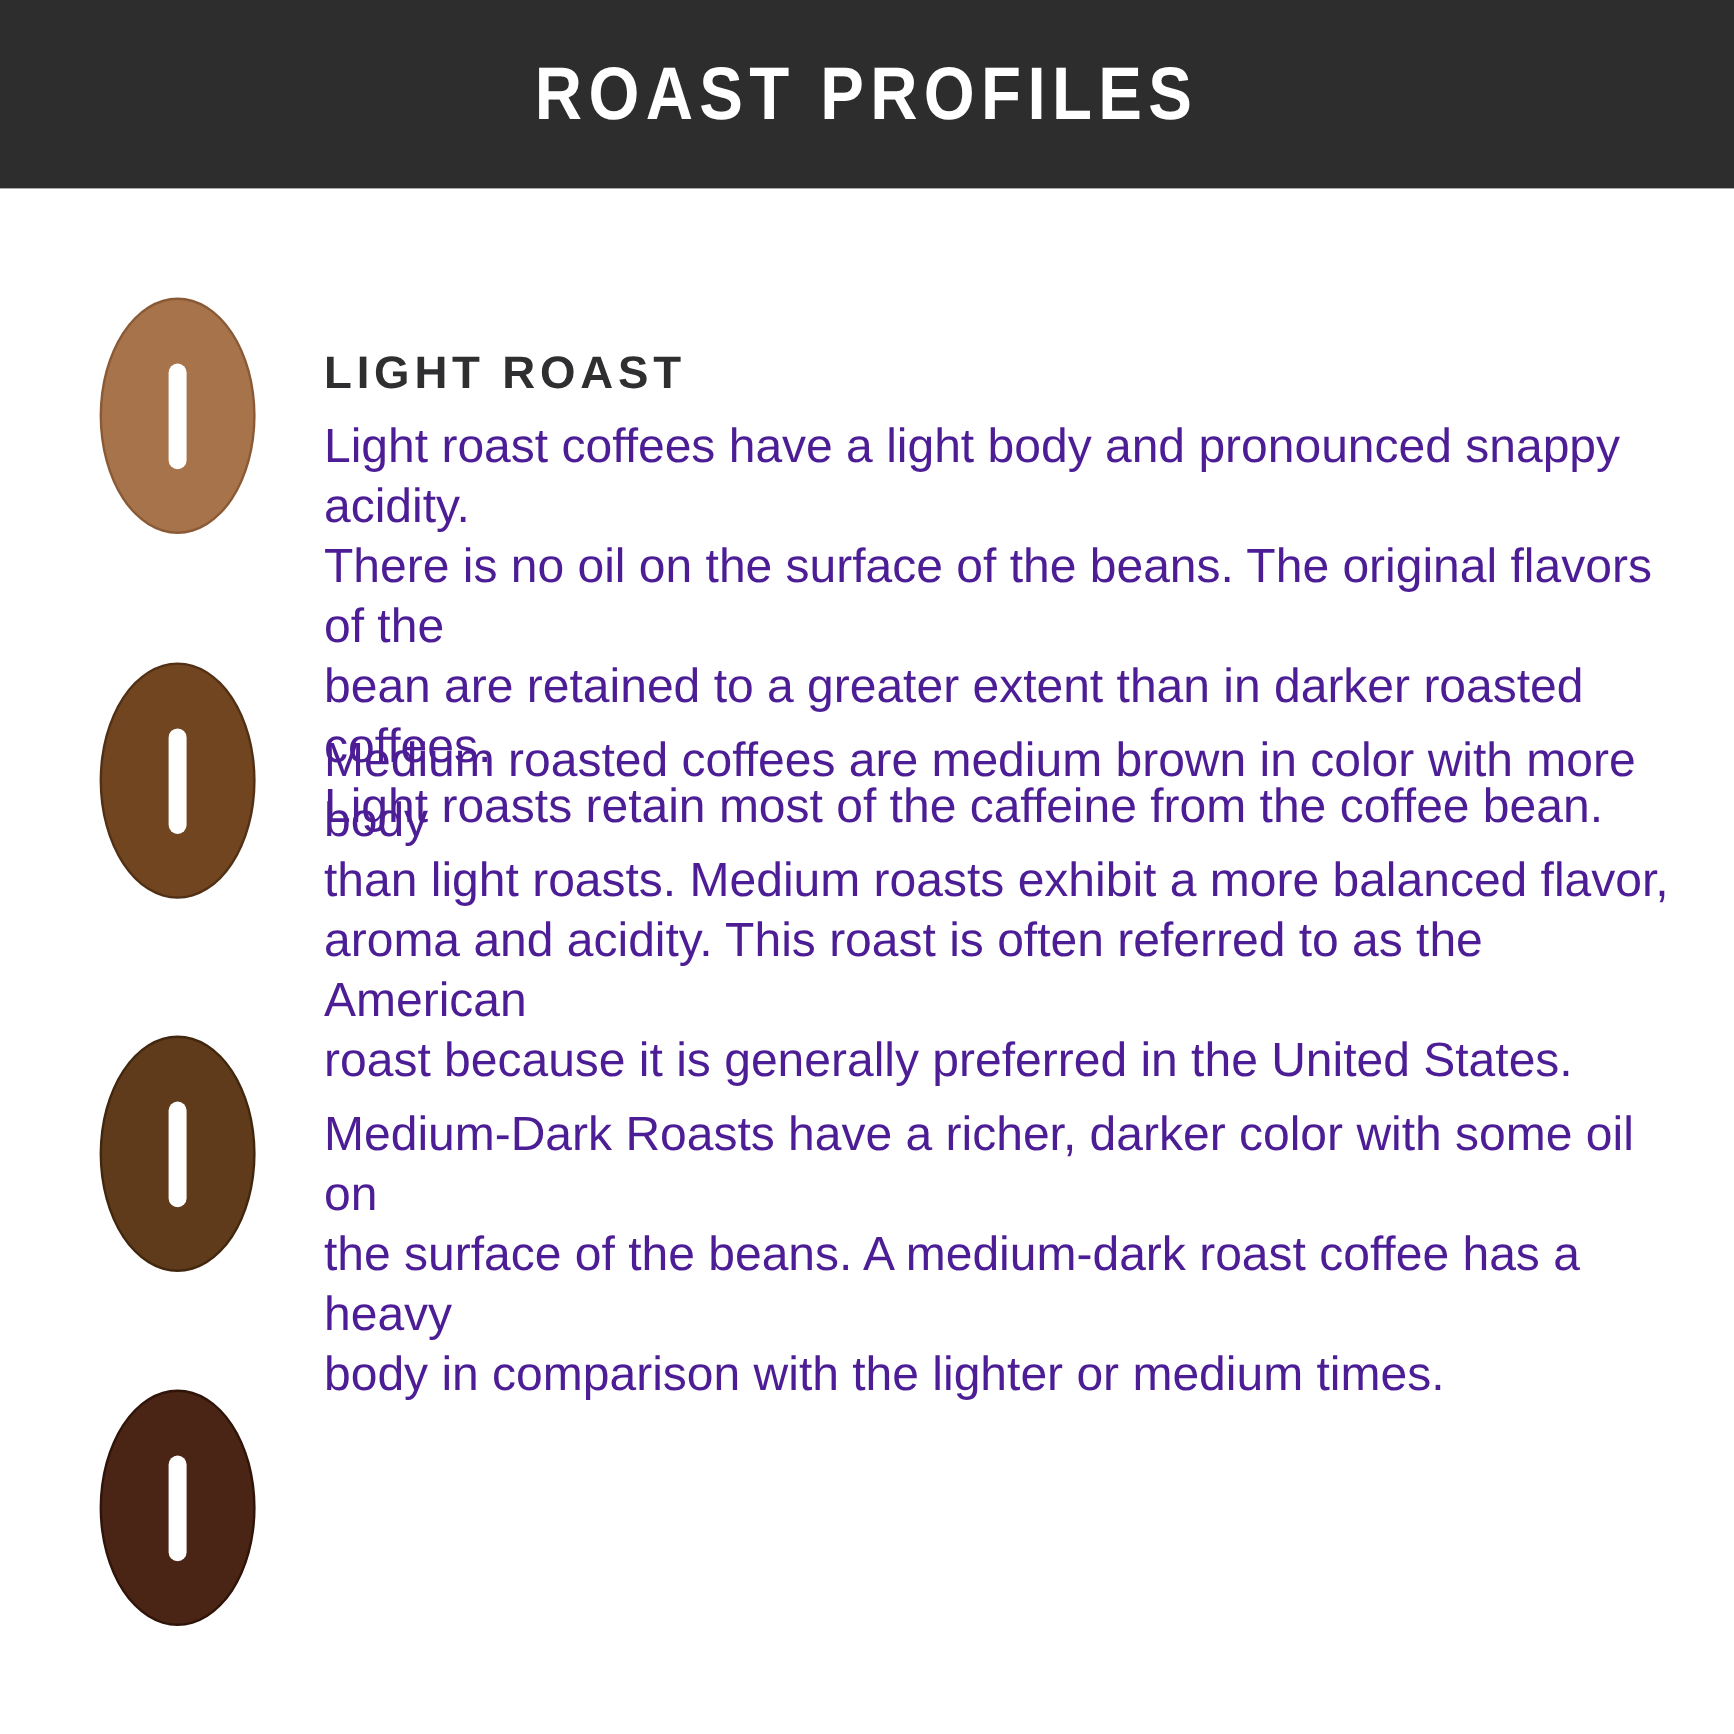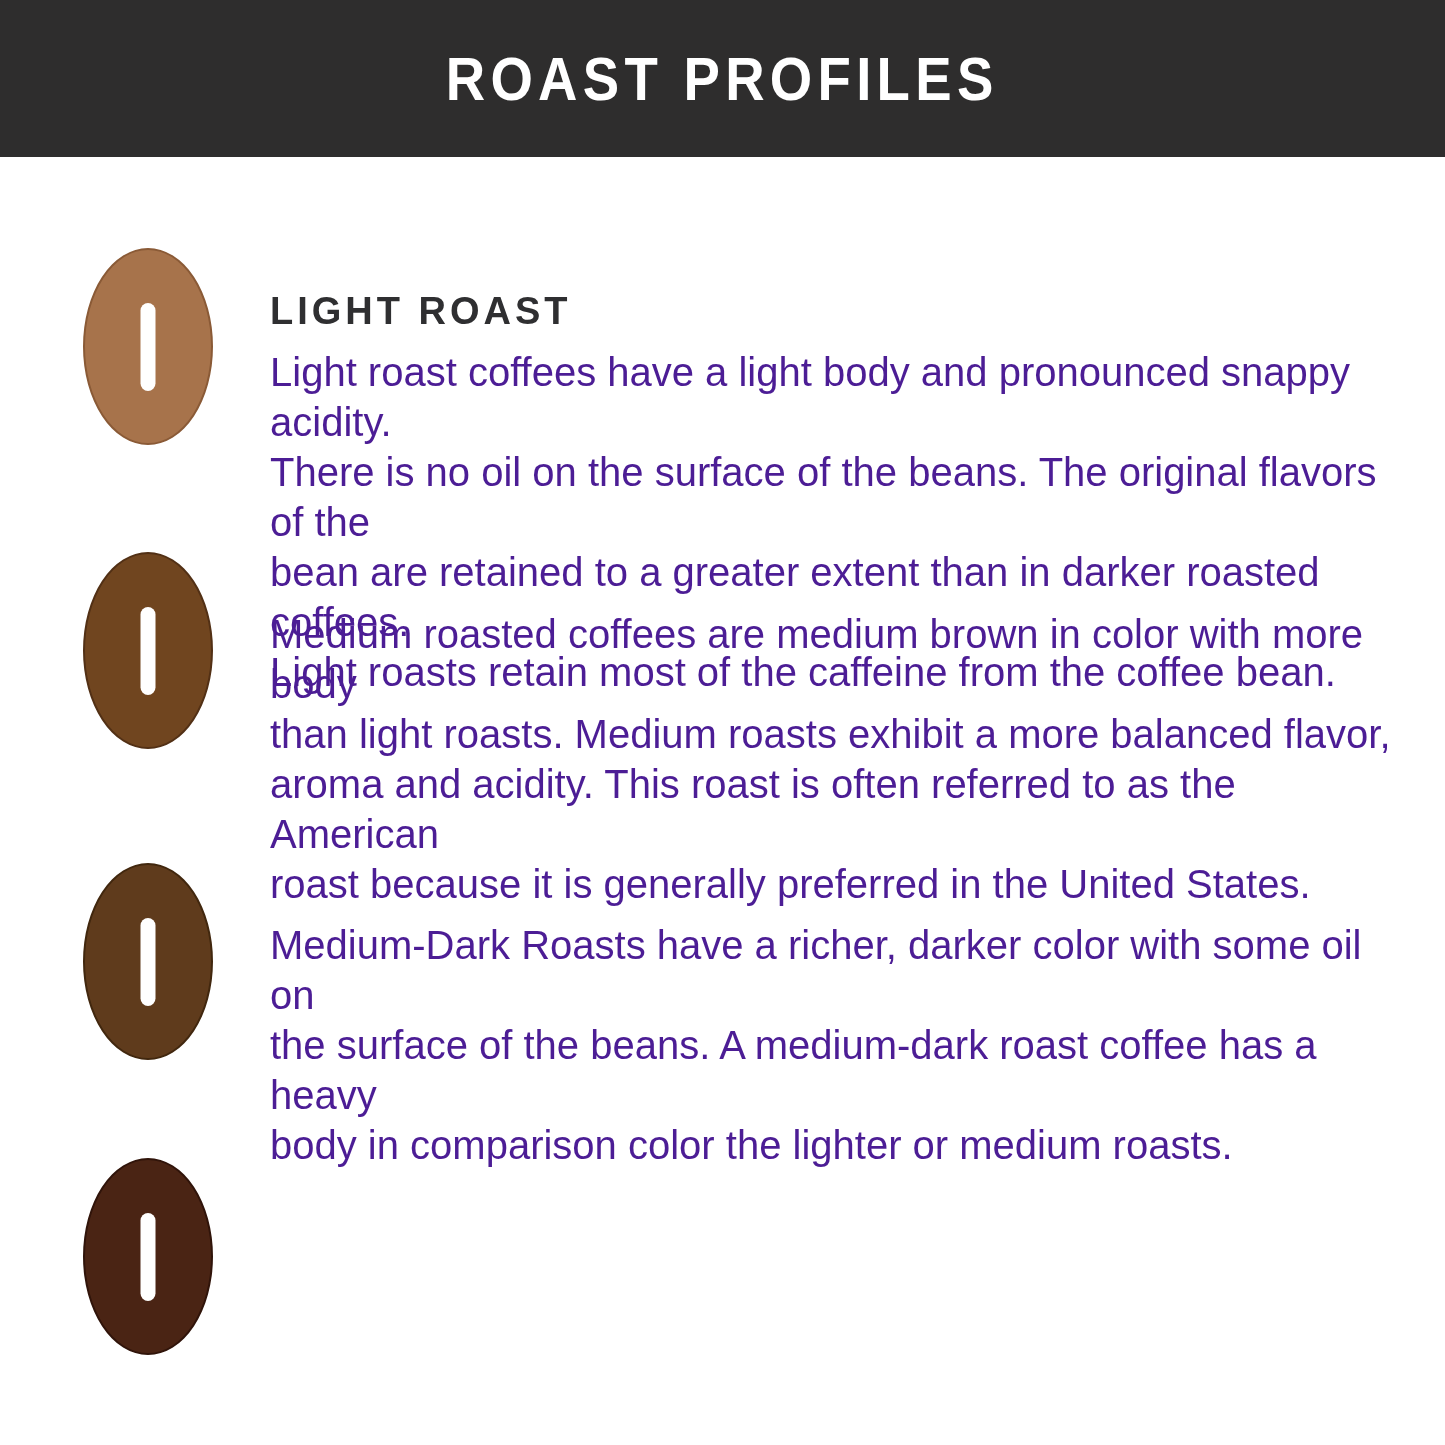--- a/index.html
+++ b/index.html
@@ -116,21 +116,21 @@
   </div>
 </div>
 
 <div class="section section-3">
   <div class="bean" style="background: rgb(95, 59, 28); border-color: rgb(65, 39, 14);">
     <div class="bean-slit"></div>
   </div>
   <div class="section-text">
     <div class="section-paragraph">Medium-Dark Roasts have a richer, darker color with some oil on
 the surface of the beans. A medium-dark roast coffee has a heavy
-body in comparison color the lighter or medium roasts.</div>
+body in comparison with the lighter or medium times.</div>
   </div>
 </div>
 
 <div class="section section-4">
   <div class="bean" style="background: rgb(74, 36, 20); border-color: rgb(48, 20, 10);">
     <div class="bean-slit"></div>
   </div>
   <div class="section-text">
   </div>
 </div>

